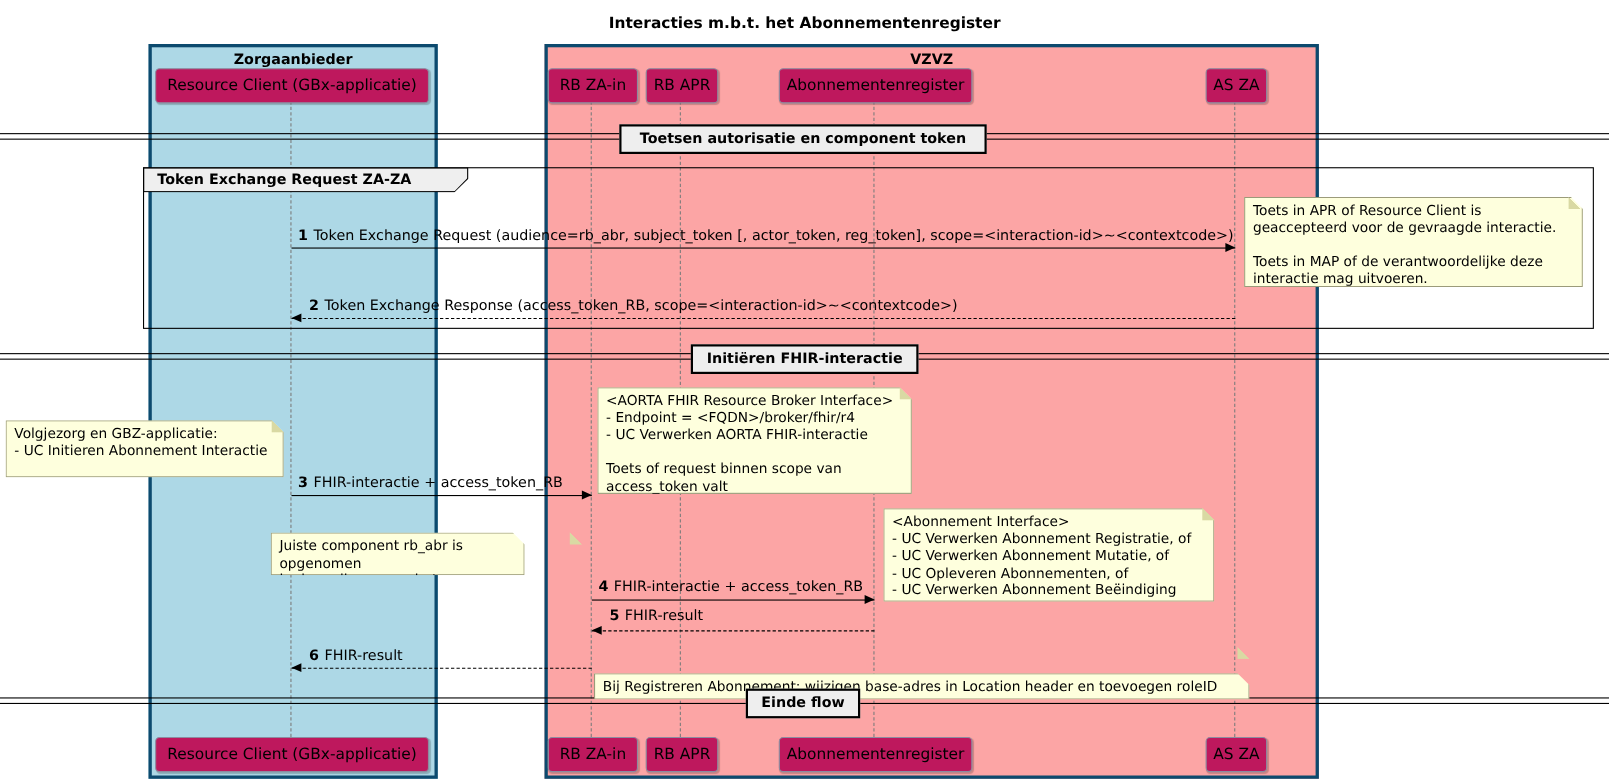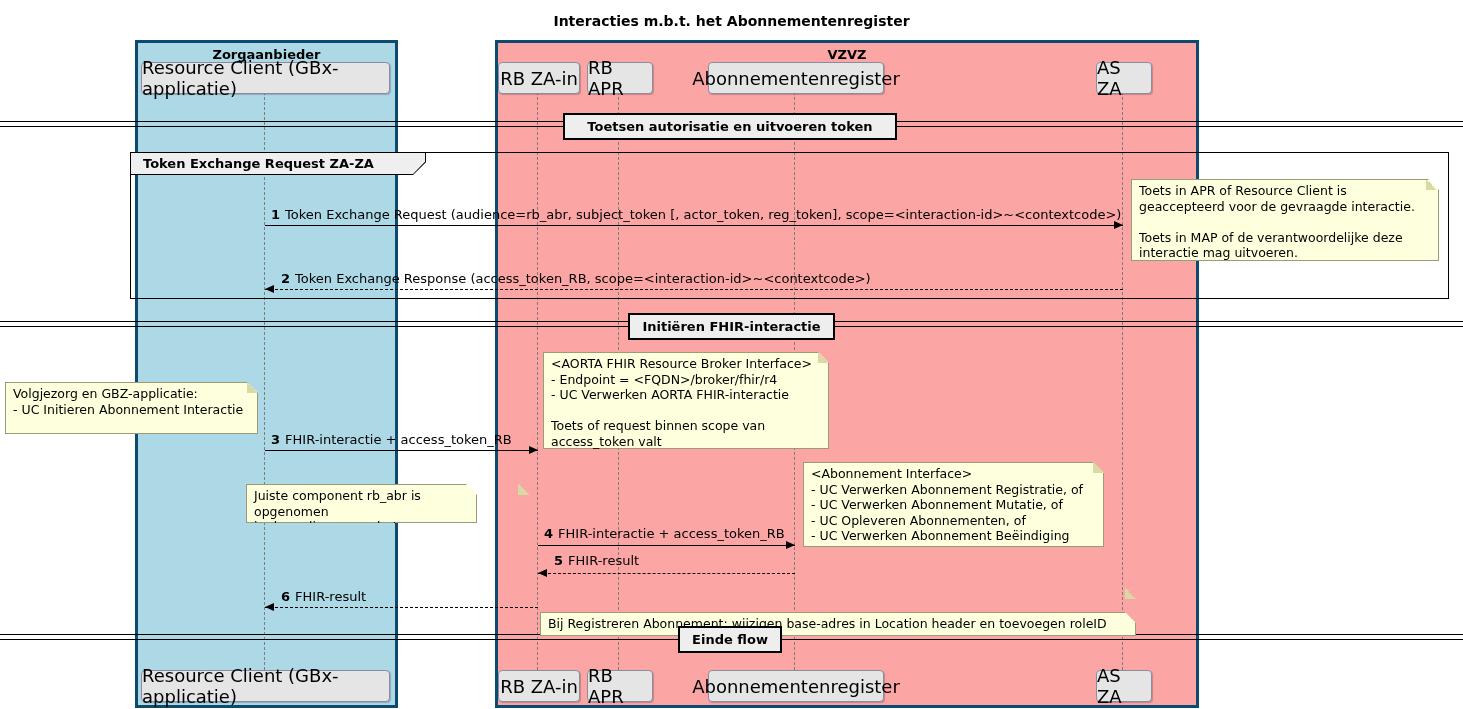--- a/index.html
+++ b/index.html
@@ -10,24 +10,24 @@
   
   .gbox{position:absolute;top:40px;height:662px;border:3px solid #0c4a6e;}
   .gbox.blue{left:135px;width:257px;background:#ADD8E6;}
   .gbox.gray{left:495px;width:660px;background:#fca5a5;padding-left:38px;}
   .gbox-label{position:absolute;left:0;right:0;top:4px;text-align:center;
               font-size:13px;font-weight:bold;}
   
   .lifeline{position:absolute;top:92px;height:578px;width:0;
             border-left:1px dashed #7c7c7c;}
   
-  .participant{position:absolute;height:30px;background:#e5e5e5;
+  .participant{position:absolute;height:30px;background:#be185d;
                border:1px solid #8C8CA0;border-radius:4px;
                display:flex;align-items:center;justify-content:center;
-               font-size:18px;box-shadow:1px 1px 1px rgba(0,0,0,.2);}
+               font-size:14px;box-shadow:1px 1px 1px rgba(0,0,0,.2);}
   
   .divider-line{position:absolute;left:0;width:1463px;height:4px;
                 border-top:1px solid #000;border-bottom:1px solid #000;}
   .divider-label{position:absolute;background:#EEEEEE;border:2px solid #000;
                  font-weight:bold;font-size:13px;display:flex;
                  align-items:center;justify-content:center;}
   
   .group-frame{position:absolute;left:130px;top:152px;width:1317px;height:145px;
                border:1.5px solid #000;}
   .gtab{position:absolute;left:130px;top:152px;width:296px;height:23px;background:#000;
@@ -142,21 +142,21 @@
   <div class="note" style="left:803px;top:462px;width:301px;height:85px">&lt;Abonnement Interface&gt;
 - UC Verwerken Abonnement Registratie, of
 - UC Verwerken Abonnement Mutatie, of
 - UC Opleveren Abonnementen, of
 - UC Verwerken Abonnement Beëindiging</div>
   <div class="fold" style="position:absolute;left:1093px;top:462px;width:11px;height:11px;background:linear-gradient(to top right,#d9d9a3 50%,transparent 50%)"></div>
 
   <div class="note nowrap" style="left:540px;top:612px;width:596px;height:24px">Bij Registreren Abonnement: wijzigen base-adres in Location header en toevoegen roleID</div>
   <div class="fold" style="position:absolute;left:1125px;top:588px;width:11px;height:11px;background:linear-gradient(to top right,#d9d9a3 50%,transparent 50%)"></div>
 
-  <div class="divider-label" style="left:563px;top:113px;width:330px;height:23px">Toetsen autorisatie en uitvoeren token</div>
+  <div class="divider-label" style="left:563px;top:113px;width:330px;height:23px">Toetsen autorisatie en component token</div>
   <div class="divider-label" style="left:628px;top:313px;width:203px;height:23px">Initiëren FHIR-interactie</div>
   <div class="divider-label" style="left:678px;top:626px;width:100px;height:23px">Einde flow</div>
 
   <div class="participant" style="left:141px;top:62px;width:247px">Resource Client (GBx-applicatie)</div>
   <div class="participant" style="left:498px;top:62px;width:80px">RB ZA-in</div>
   <div class="participant" style="left:587px;top:62px;width:64px">RB APR</div>
   <div class="participant" style="left:708px;top:62px;width:174px">Abonnementenregister</div>
   <div class="participant" style="left:1096px;top:62px;width:54px">AS ZA</div>
 
   <div class="participant" style="left:141px;top:670px;width:247px">Resource Client (GBx-applicatie)</div>

